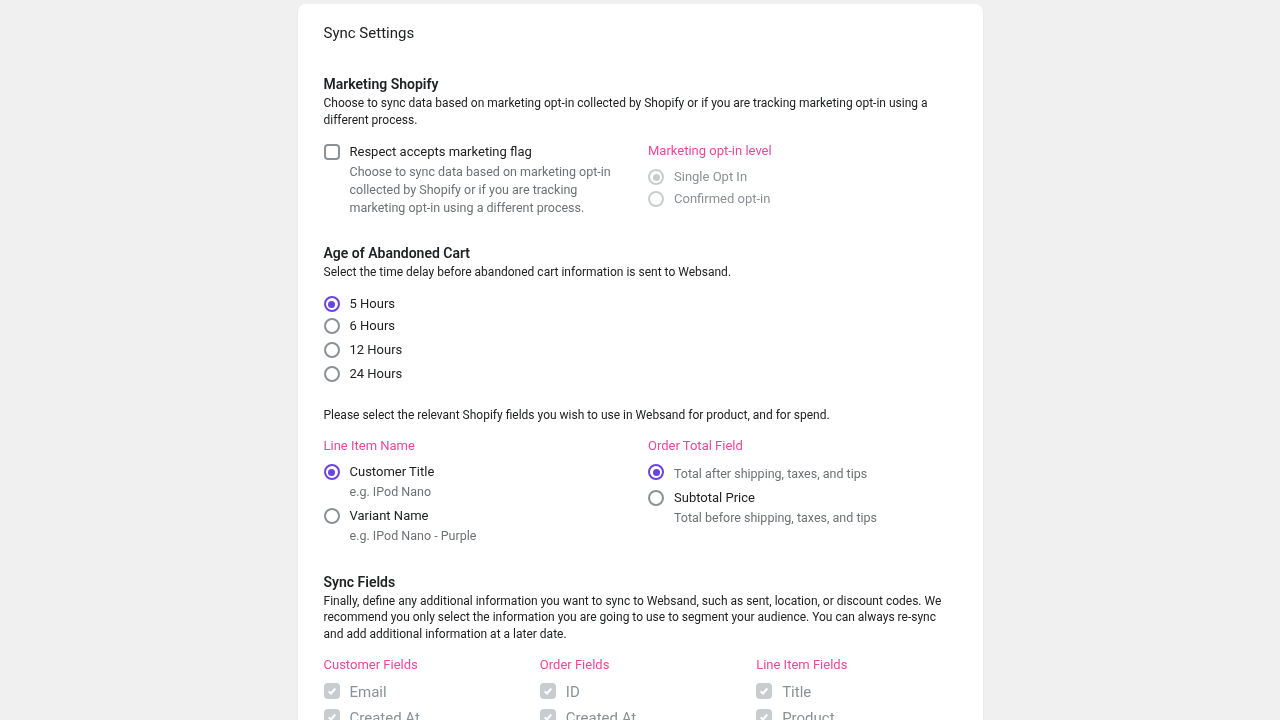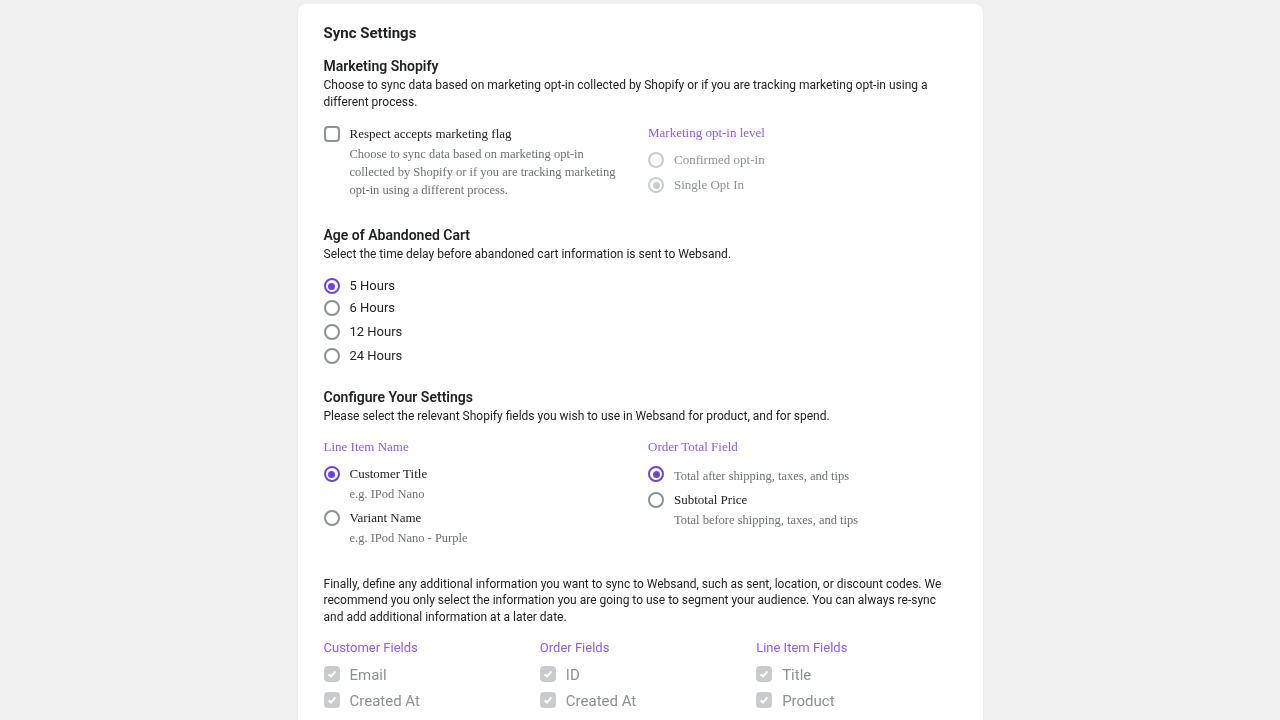--- a/index.html
+++ b/index.html
@@ -17,43 +17,43 @@
 .card {
   background: #fff;
   width: 685px;
   border-radius: 8px;
   box-shadow: 0 1px 2px rgba(0,0,0,0.08);
   padding: 20px 26px 30px 26px;
   margin-left: 0px;
 }
 h1.title {
   font-size: 15px;
-  font-weight: 700;
-  margin-bottom: 16px;
+  font-weight: 400;
+  margin-bottom: 34px;
 }
 h2.section-title {
   font-size: 14px;
   font-weight: 600;
   margin-bottom: 3px;
 }
 .section-desc {
   font-size: 12px;
   color: #202223;
   margin-bottom: 14px;
   line-height: 1.4;
 }
 .section { margin-bottom: 22px; }
 
 .two-col { display: flex; gap: 16px; }
-.two-col > div { flex: 1; font-family: Liberation Serif, serif; }
+.two-col > div { flex: 1; }
 
 .sub-label {
   font-size: 13px;
   font-weight: 400;
-  color: #8b5cf6;
+  color: #ec4899;
   margin-bottom: 10px;
 }
 
 
 .row {
   display: flex;
   align-items: flex-start;
   gap: 10px;
   margin-bottom: 6px;
 }
@@ -126,34 +126,34 @@
             <div class="label-wrap">
               <div class="label-text">Respect accepts marketing flag</div>
               <div class="help-text">Choose to sync data based on marketing opt-in collected by Shopify or if you are tracking marketing opt-in using a different process.</div>
             </div>
           </div>
         </div>
         <div>
           <div class="sub-label">Marketing opt-in level</div>
           <div class="row row-tight">
             <div class="control-wrap">
-              <span class="radio disabled"></span>
-            </div>
-            <div class="label-wrap">
-              <div class="label-text label-disabled">Confirmed opt-in</div>
-            </div>
-          </div>
-          <div class="row row-tight">
-            <div class="control-wrap">
               <span class="radio disabled">
                   <span class="dot"></span>
                 </span>
             </div>
             <div class="label-wrap">
               <div class="label-text label-disabled">Single Opt In</div>
+            </div>
+          </div>
+          <div class="row row-tight">
+            <div class="control-wrap">
+              <span class="radio disabled"></span>
+            </div>
+            <div class="label-wrap">
+              <div class="label-text label-disabled">Confirmed opt-in</div>
             </div>
           </div>
         </div>
       </div>
     </div>
 
     <div class="section">
       <h2 class="section-title">Age of Abandoned Cart</h2>
       <p class="section-desc">Select the time delay before abandoned cart information is sent to Websand.</p>
       <div id="abandoned-options">
@@ -180,21 +180,20 @@
           <div class="row row-tight">
             <div class="control-wrap"><span class="radio"></span></div>
             <div class="label-wrap">
               <div class="label-text">24 Hours</div>
             </div>
           </div>
         </div>
     </div>
 
     <div class="section">
-      <h2 class="section-title">Configure Your Settings</h2>
       <p class="section-desc">Please select the relevant Shopify fields you wish to use in Websand for product, and for spend.</p>
       <div class="two-col">
         <div>
           <div class="sub-label">Line Item Name</div>
           <div class="row">
             <div class="control-wrap"><span class="radio selected">
                   <span class="dot"></span>
                 </span></div>
             <div class="label-wrap">
               <div class="label-text">Customer Title</div>
@@ -224,20 +223,21 @@
             <div class="label-wrap">
               <div class="label-text">Subtotal Price</div>
               <div class="help-text">Total before shipping, taxes, and tips</div>
             </div>
           </div>
         </div>
       </div>
     </div>
 
     <div class="section">
+      <h2 class="section-title">Sync Fields</h2>
       <p class="section-desc">Finally, define any additional information you want to sync to Websand, such as sent, location, or discount codes. We recommend you only select the information you are going to use to segment your audience. You can always re-sync and add additional information at a later date.</p>
       <div class="three-col">
         <div>
           <div class="sub-label">Customer Fields</div>
           <div class="field-list" id="customer-fields">
               <div class="row">
                 <div class="control-wrap"><span class="cb locked">
                     <svg viewBox="0 0 12 12">
                       <polyline points="2,6.5 4.8,9 10,3"></polyline>
                     </svg>

